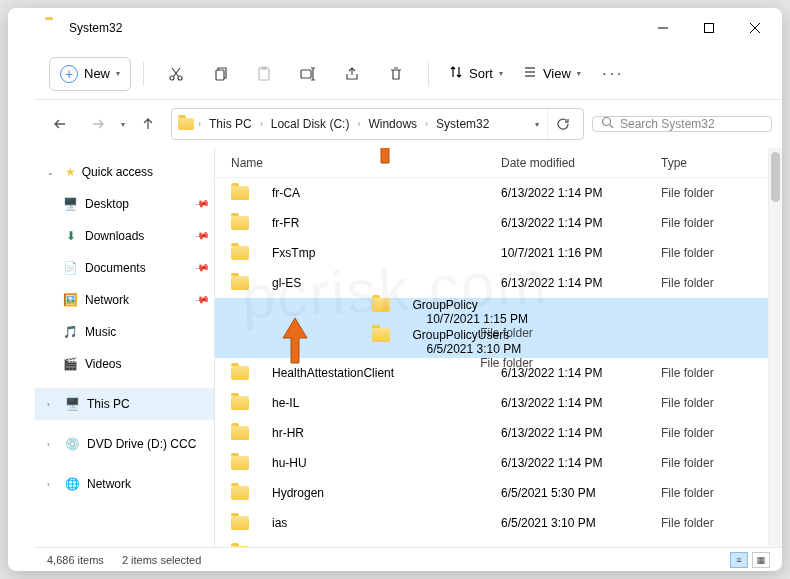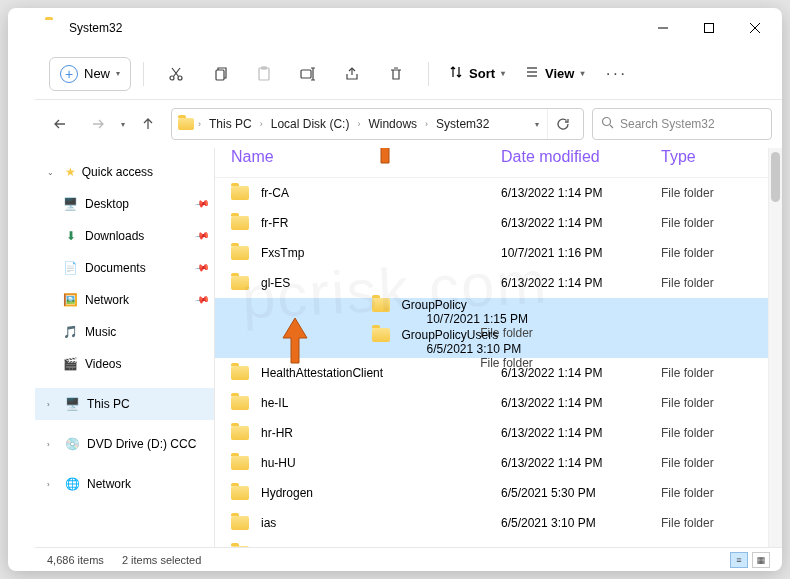--- a/index.html
+++ b/index.html
@@ -10,46 +10,46 @@
 .title-text { font-size: 12px; color: #000; flex: 1; }
 .win-controls { display: flex; }
 .win-btn { width: 46px; height: 40px; display: flex; align-items: center; justify-content: center; }
 .toolbar { height: 52px; display: flex; align-items: center; padding: 0 14px; gap: 4px; border-bottom: 1px solid #e8e8e8; }
 .new-btn { height: 34px; display: flex; align-items: center; gap: 6px; padding: 0 10px; border: 1px solid #d0d0d0; border-radius: 6px; font-size: 13px; }
 .new-icon { width: 18px; height: 18px; border: 1.5px solid #4a90e2; border-radius: 50%; display: flex; align-items: center; justify-content: center; color: #4a90e2; font-size: 14px; line-height: 1; }
 .chev { font-size: 8px; color: #666; }
 .tb-sep { width: 1px; height: 24px; background: #e0e0e0; margin: 0 8px; }
 .tb-btn { width: 40px; height: 34px; display: flex; align-items: center; justify-content: center; border-radius: 4px; color: #444; }
 .tb-btn.disabled { color: #bbb; }
-.tb-label-btn { height: 34px; display: flex; align-items: center; gap: 6px; padding: 0 8px; border-radius: 4px; font-size: 13px; font-weight: bold; }
+.tb-label-btn { height: 34px; display: flex; align-items: center; gap: 6px; padding: 0 8px; border-radius: 4px; font-size: 13px; }
 .navbar { height: 48px; display: flex; align-items: center; padding: 0 10px; gap: 8px; }
 .nav-btn { width: 30px; height: 30px; display: flex; align-items: center; justify-content: center; color: #555; border-radius: 4px; }
 .nav-btn.disabled { color: #bbb; }
 .addr-bar { flex: 1; height: 32px; border: 1px solid #d0d0d0; border-radius: 4px; display: flex; align-items: center; padding: 0 6px; gap: 4px; font-size: 12px; }
 .crumb { padding: 2px 4px; color: #222; }
 .crumb-sep { color: #888; font-size: 9px; }
 .refresh-btn { width: 30px; height: 30px; display: flex; align-items: center; justify-content: center; }
-.search-box { width: 180px; height: 32px; border: 1px solid #d0d0d0; border-radius: 4px; display: flex; align-items: center; padding: 0 8px; gap: 6px; font-size: 12px; color: #888; }
+.search-box { width: 180px; height: 16px; border: 1px solid #d0d0d0; border-radius: 4px; display: flex; align-items: center; padding: 0 8px; gap: 6px; font-size: 12px; color: #888; }
 .content { flex: 1; display: flex; overflow: hidden; }
 .nav-pane { width: 180px; border-right: 1px solid #e8e8e8; padding: 8px 0; overflow-y: auto; }
 .nav-item { height: 32px; display: flex; align-items: center; padding: 0 6px 0 12px; font-size: 12px; gap: 6px; }
 .nav-item.child { padding-left: 28px; }
 .nav-item.selected { background: #e5f1fb; }
 .exp { width: 12px; font-size: 8px; color: #666; }
 .pin { color: #888; font-size: 10px; transform: rotate(35deg); margin-left: auto; }
 .nav-icon { width: 16px; height: 16px; display: inline-flex; align-items: center; justify-content: center; }
 .main { flex: 1; display: flex; flex-direction: column; position: relative; }
-.columns { height: 30px; display: flex; align-items: flex-start; font-size: 16px; color: #8b5cf6; border-bottom: 1px solid #f0f0f0; padding-left: 16px; }
+.columns { height: 30px; display: flex; align-items: center; font-size: 12px; color: #404040; border-bottom: 1px solid #f0f0f0; padding-left: 16px; }
 .col-name { width: 270px; }
 .col-date { width: 160px; }
 .col-type { flex: 1; }
 .rows { flex: 1; overflow-y: auto; }
 .row { height: 30px; display: flex; align-items: center; font-size: 12px; padding-left: 16px; }
 .row.selected { background: #cce8ff; flex-direction: column; }
-.row .cell-name { width: 270px; display: flex; align-items: flex-start; gap: 12px; }
+.row .cell-name { width: 270px; display: flex; align-items: flex-start; gap: 23px; }
 .row .cell-date { width: 160px; color: #000000; }
 .row .cell-type { flex: 1; color: #444; }
 .folder-ico { width: 18px; height: 14px; background: linear-gradient(#fce28a,#f7c948); border-radius: 2px; position: relative; }
 .folder-ico:before { content: ""; position: absolute; top: -3px; left: 0; width: 8px; height: 3px; background: #f7c948; border-radius: 2px 2px 0 0; }
 .scrollbar-v { position: absolute; right: 0; top: 0; bottom: 0; width: 14px; background: #f5f5f5; border-left: 1px solid #eee; }
 .status { height: 24px; border-top: 1px solid #e8e8e8; display: flex; align-items: center; padding: 0 12px; font-size: 11px; color: #444; gap: 18px; }
 .status .sp { flex: 1; }
 .view-toggle { display: flex; gap: 4px; }
 .vt-btn { width: 18px; height: 16px; border: 1px solid #ccc; display:flex; align-items:center; justify-content:center; font-size: 9px; }
 .vt-btn.active { background: #cce8ff; border-color: #8fbce6; }

